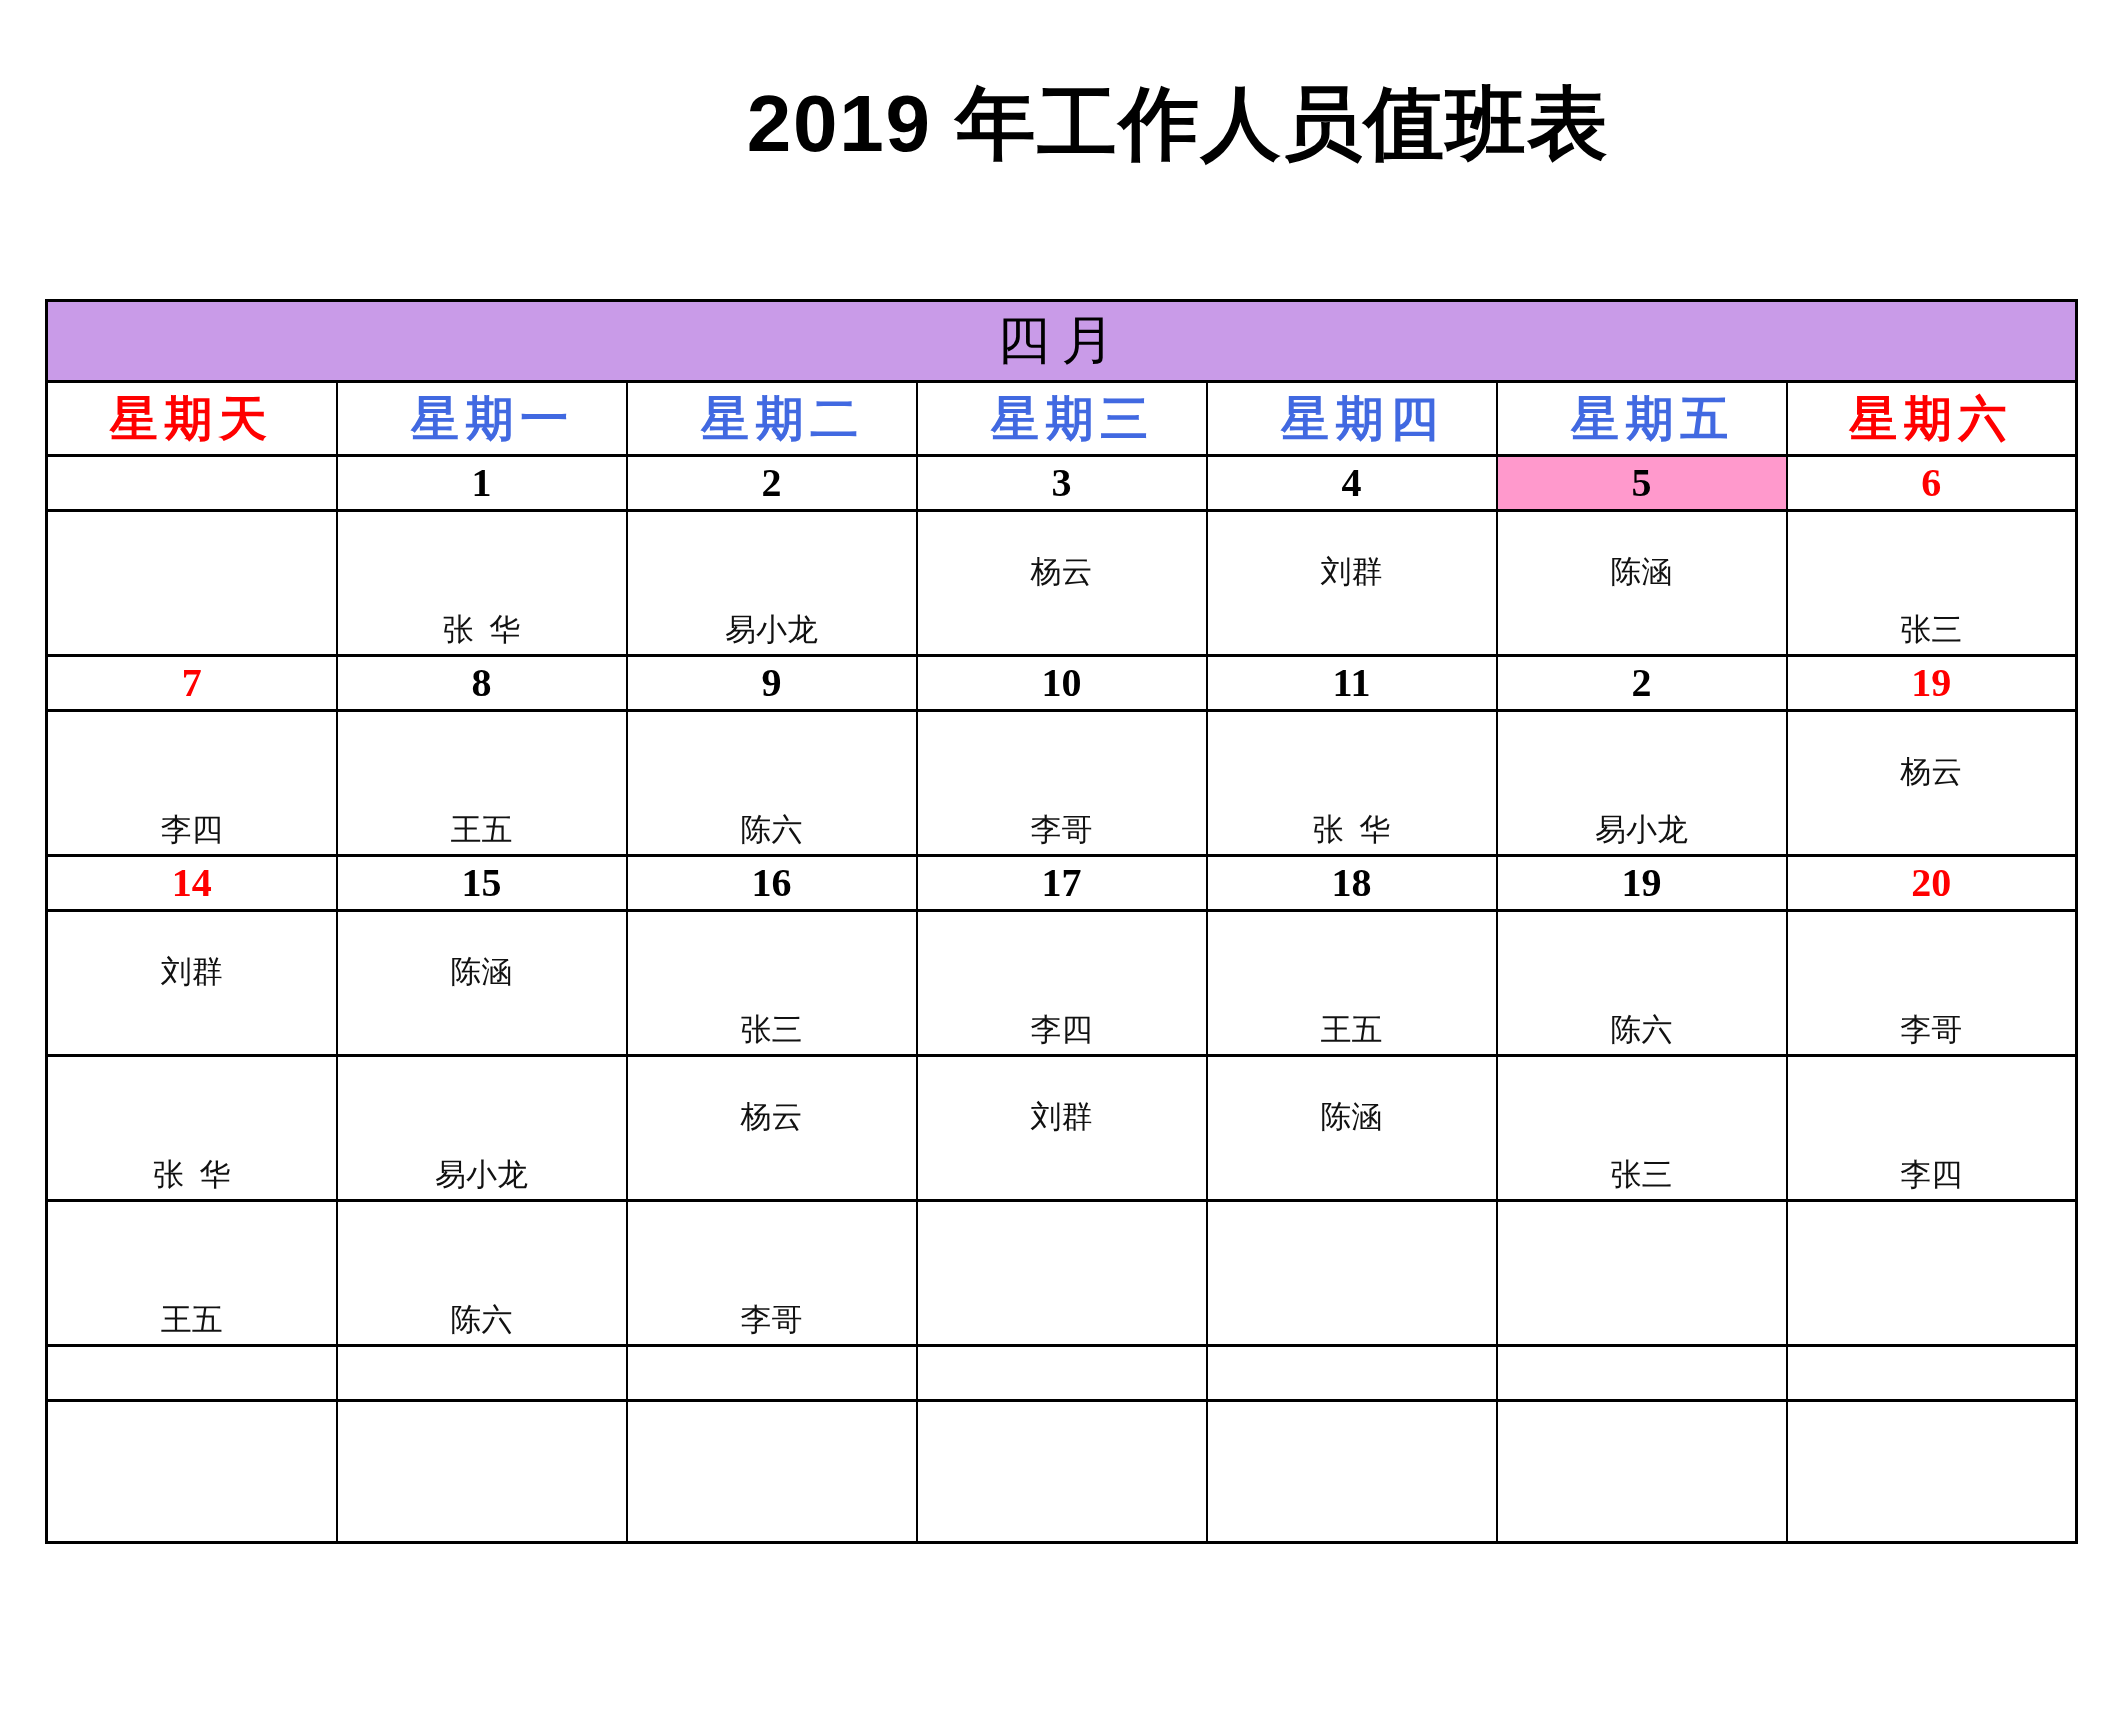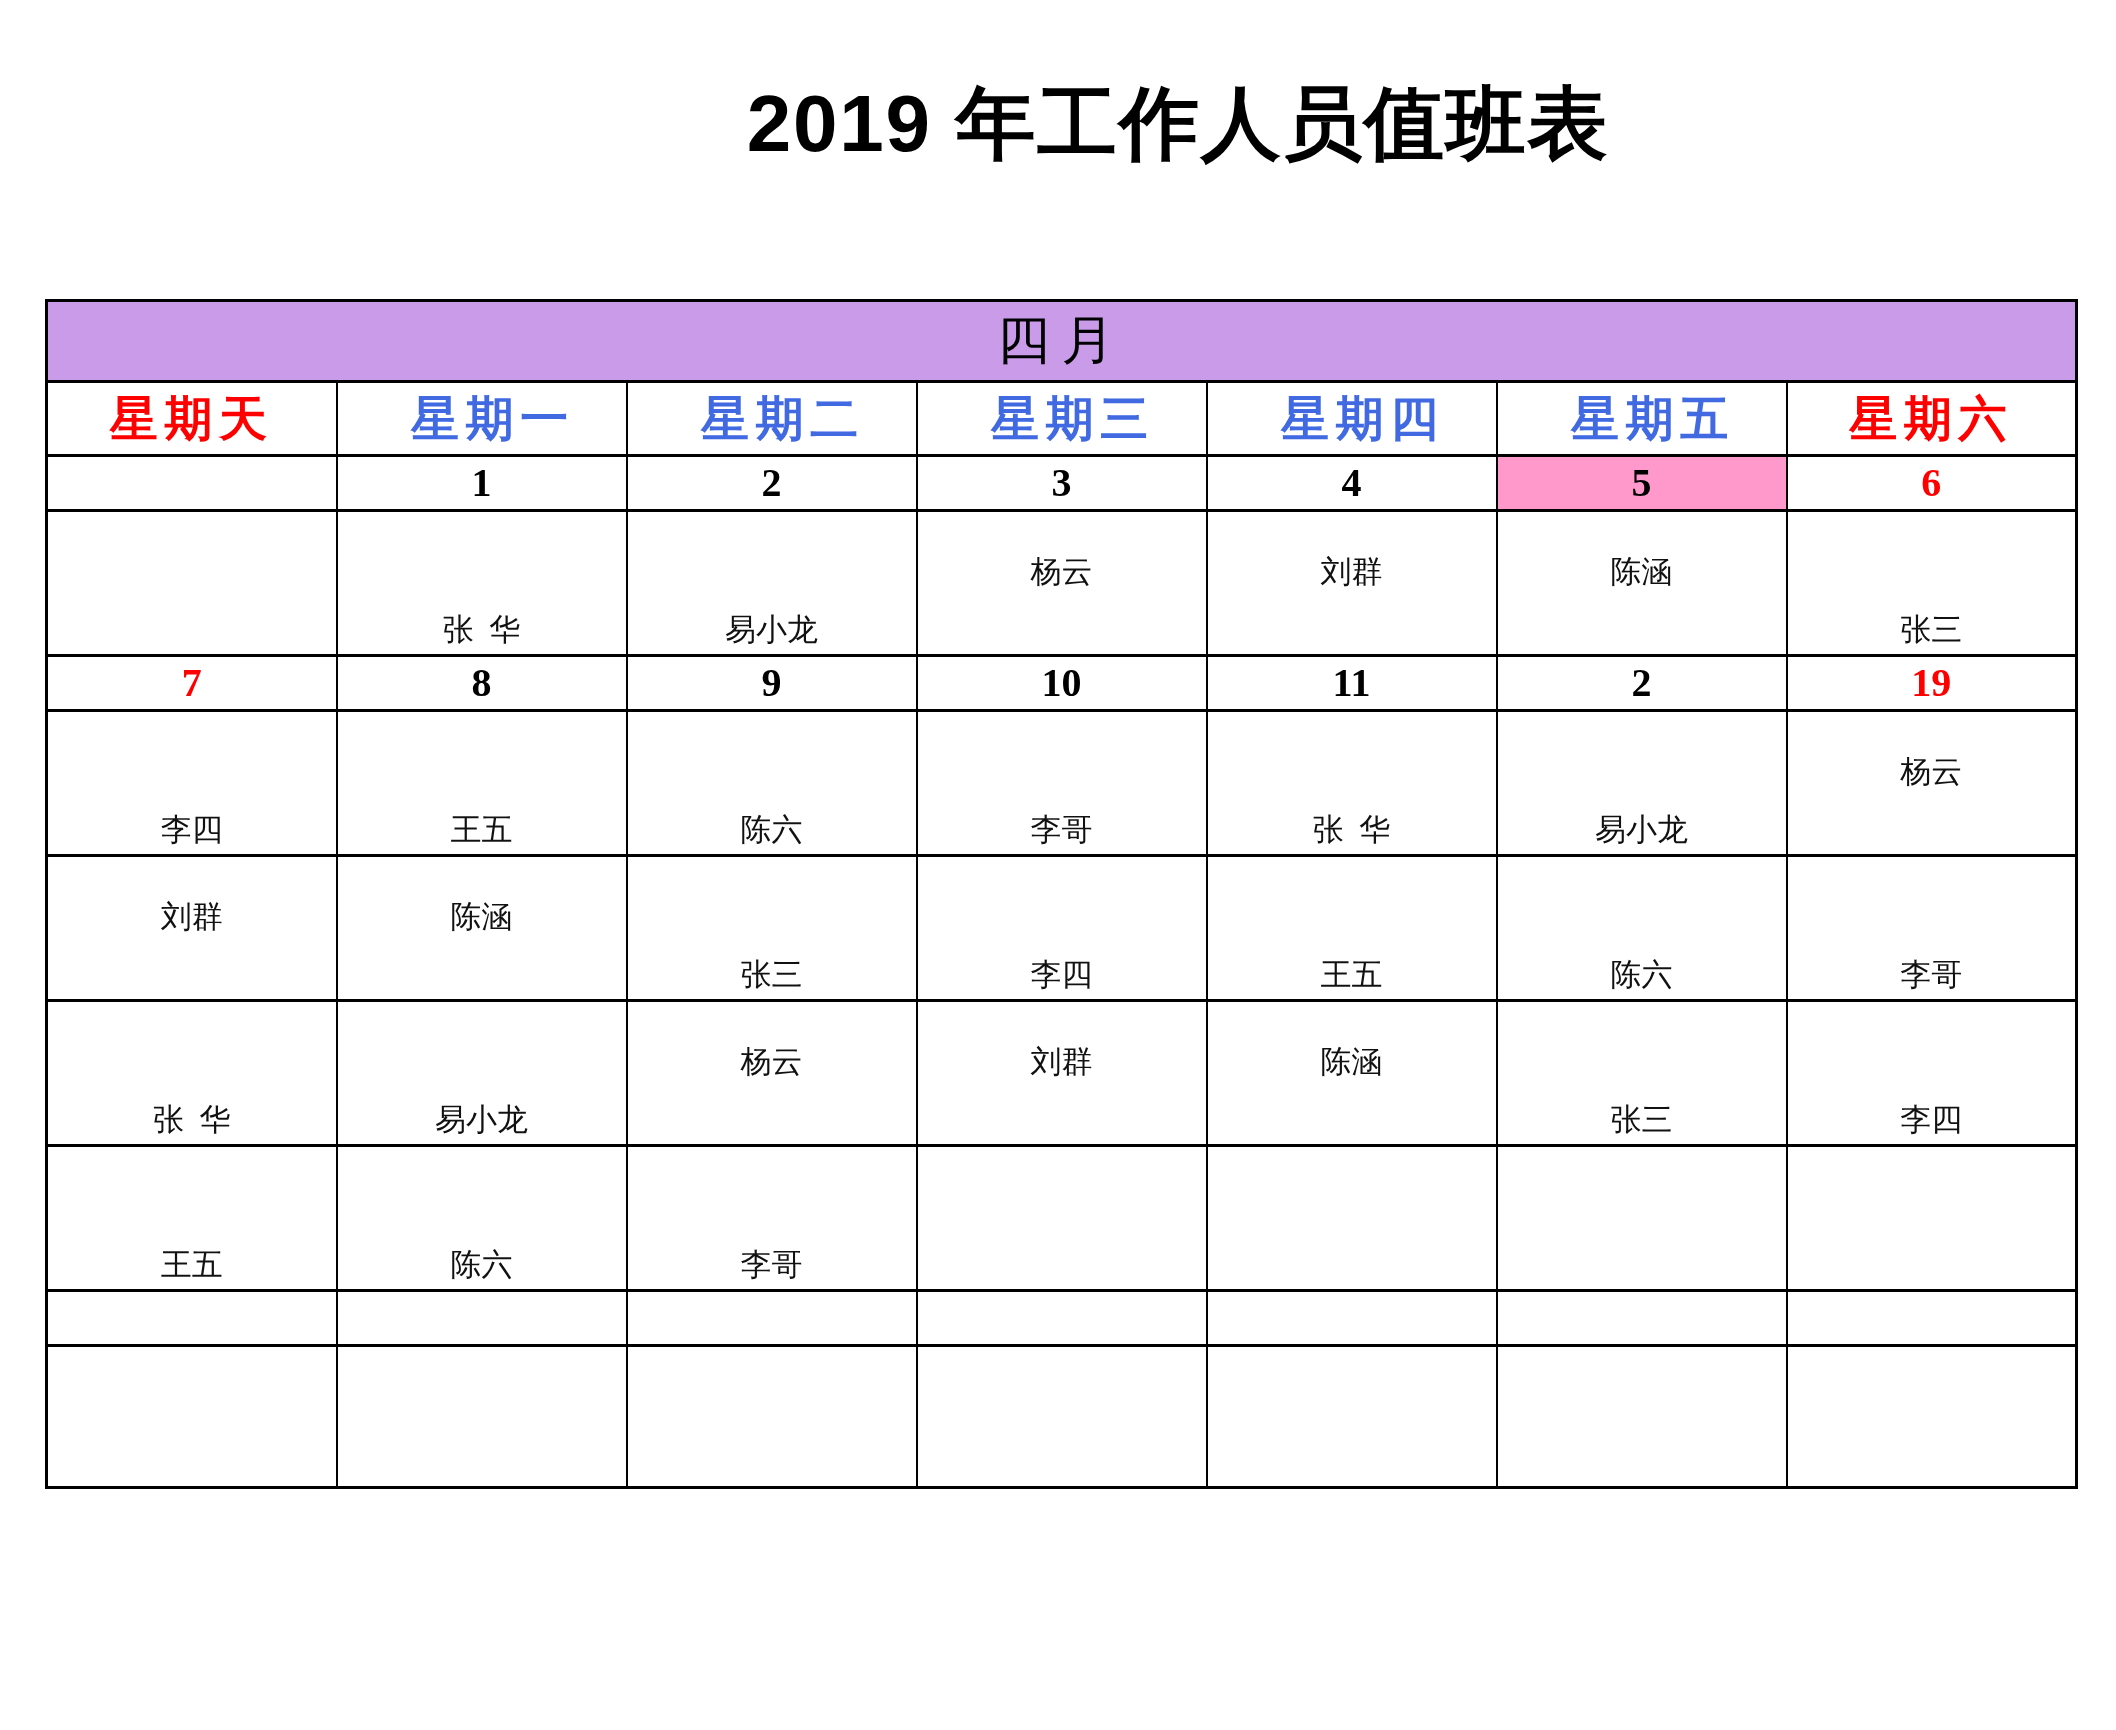--- a/index.html
+++ b/index.html
@@ -141,20 +141,29 @@
     <tr class="name-row">
       <td>李四</td>
       <td>王五</td>
       <td>陈六</td>
       <td>李哥</td>
       <td>张  华</td>
       <td>易小龙</td>
       <td class="mid">杨云</td>
     </tr>
 
+    <tr class="date-row">
+      <td>14</td>
+      <td>15</td>
+      <td>16</td>
+      <td>17</td>
+      <td>18</td>
+      <td>19</td>
+      <td>20</td>
+    </tr>
     <tr class="name-row">
       <td class="mid">刘群</td>
       <td class="mid">陈涵</td>
       <td>张三</td>
       <td>李四</td>
       <td>王五</td>
       <td>陈六</td>
       <td>李哥</td>
     </tr>
 

